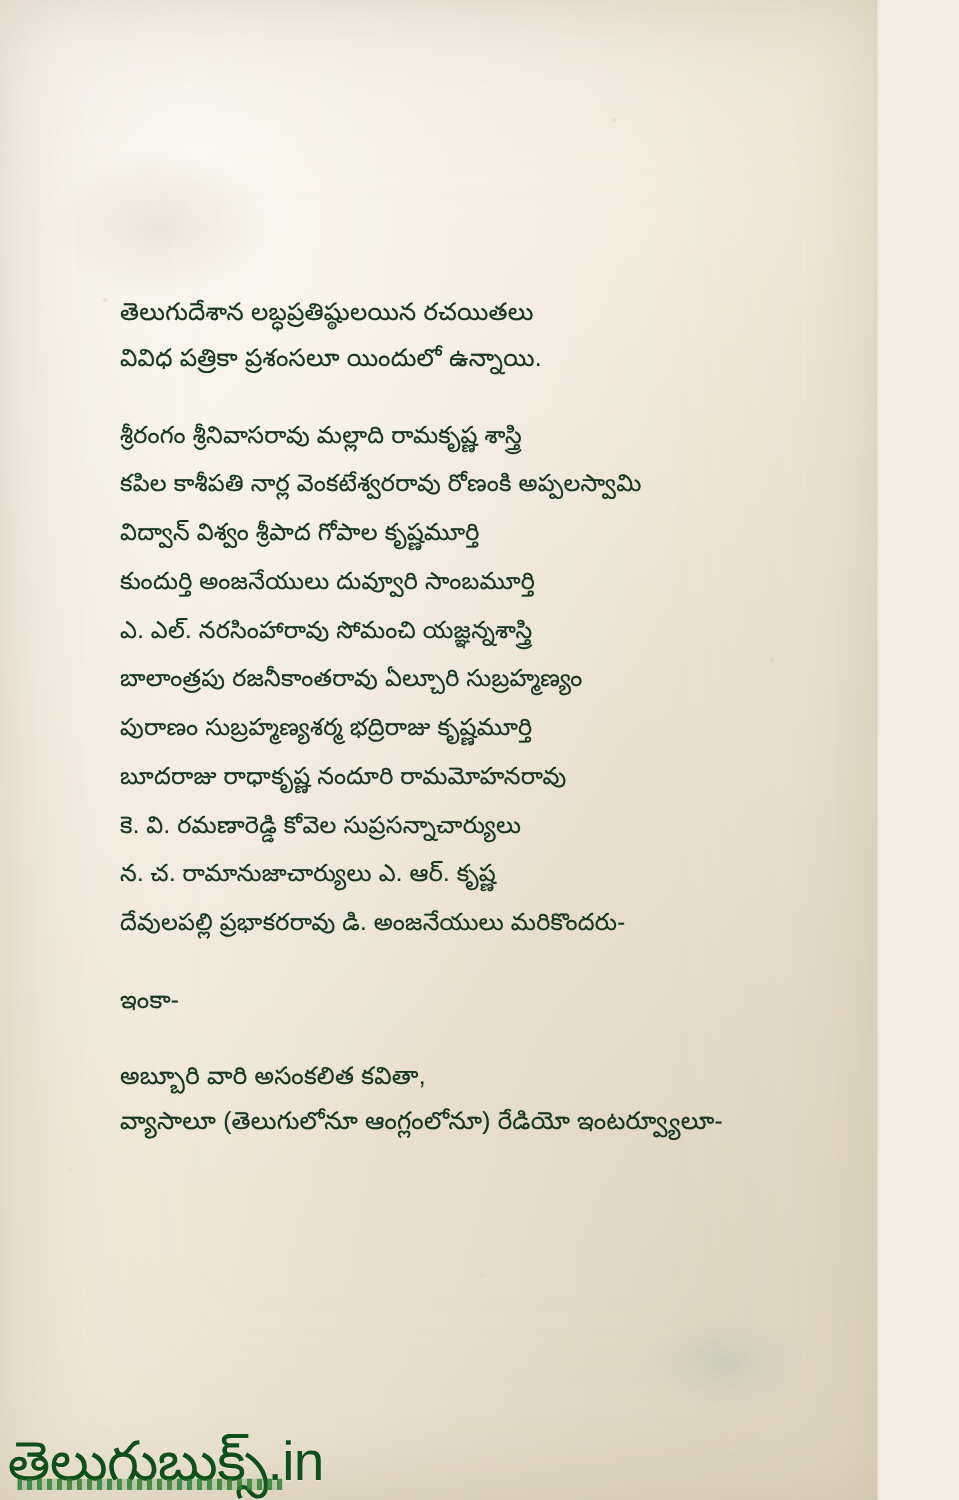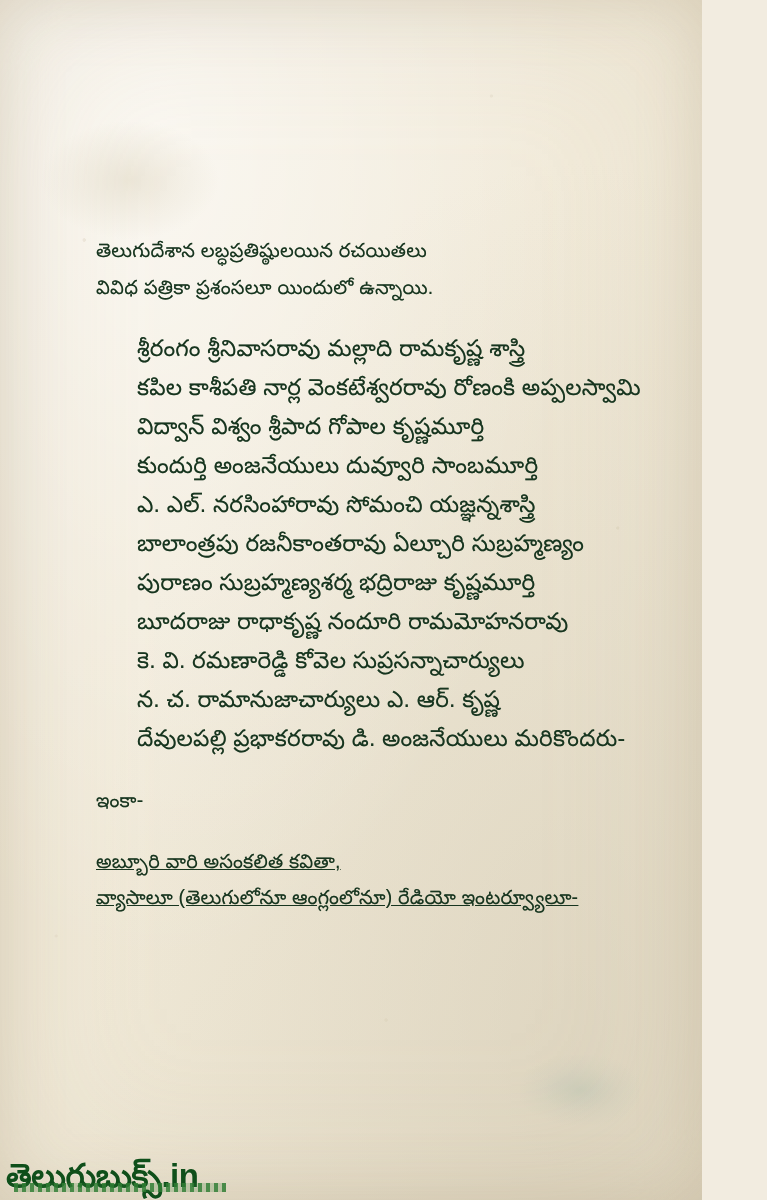--- a/index.html
+++ b/index.html
@@ -76,43 +76,41 @@
     text-shadow: 0 0 0.6px rgba(20,50,30,0.45);
   }
   .block + .block {
     margin-top: 24px;
   }
   .line {
     white-space: nowrap;
   }
   .block-names .line {
     line-height: 39px;
-    font-size: 23px;
-    margin-left: 41px;
+    font-size: 19px;
   }
   .single-word {
     margin-top: 20px;
   }
   .block-last {
     margin-top: 28px;
-    text-decoration: underline;
   }
 
   
   .watermark {
     position: absolute;
     left: 6px;
     bottom: 8px;
     display: flex;
     align-items: flex-end;
     user-select: none;
   }
   .wm-text {
-    font-size: 33px;
-    font-weight: bold;
+    font-size: 44px;
+    font-weight: normal;
     color: #0f4f1a;
     letter-spacing: -0.5px;
     line-height: 1;
     text-shadow: 0 1px 0 rgba(255,255,255,0.35);
   }
   .wm-rule {
     position: absolute;
     left: 8px;
     bottom: 0px;
     width: 212px;

